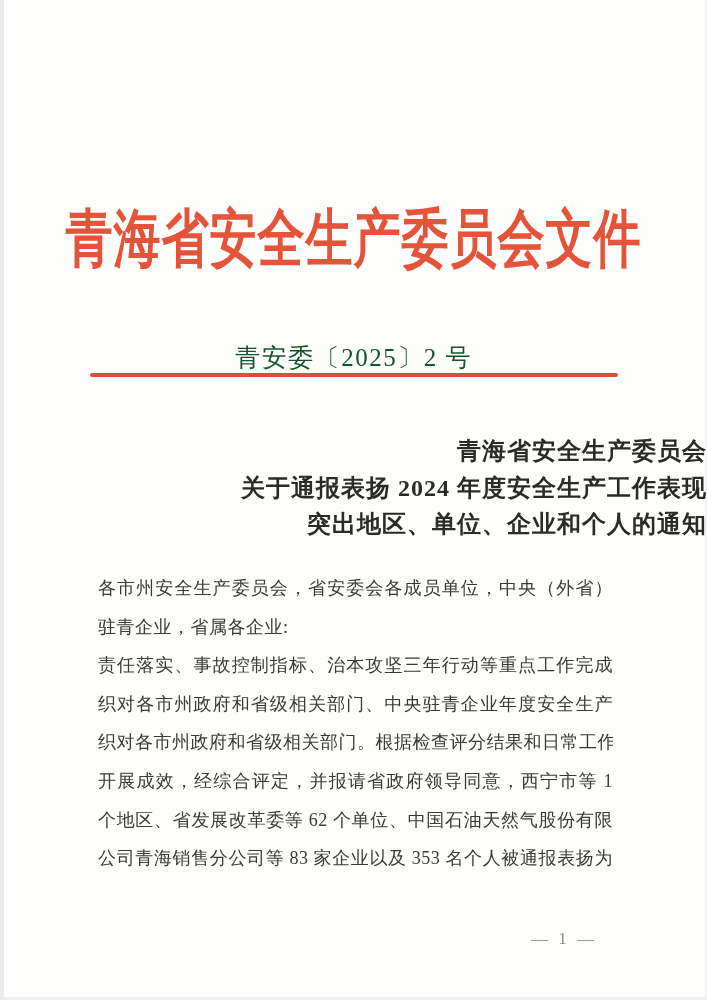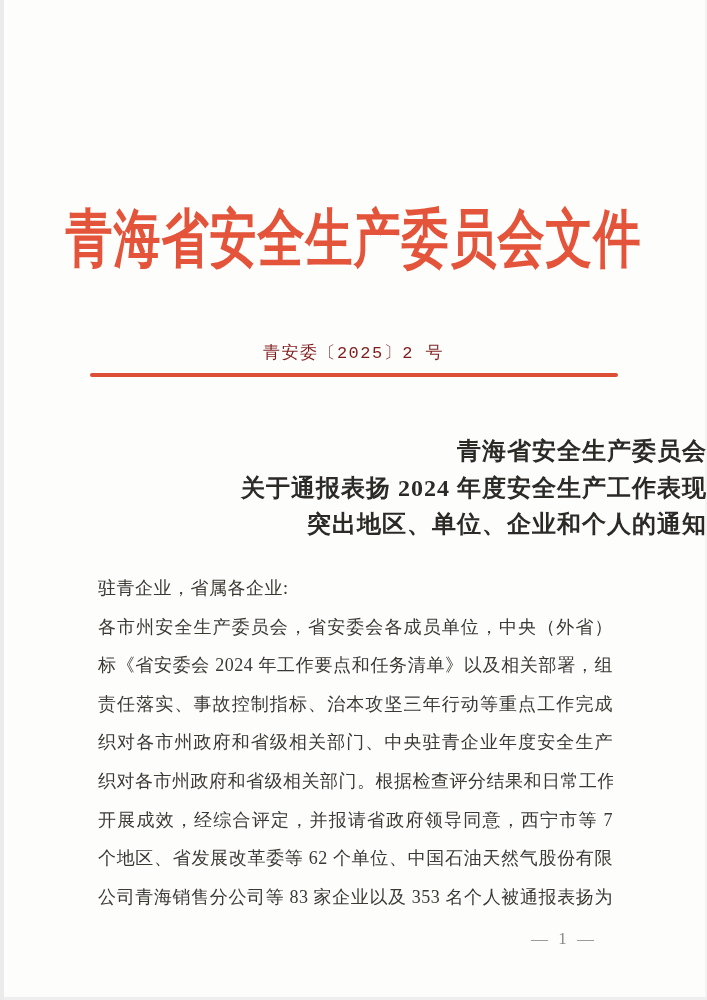--- a/index.html
+++ b/index.html
@@ -31,25 +31,24 @@
     white-space: nowrap;
     transform: scaleY(1.34);
     transform-origin: top center;
   }
   .doc-number {
     position: absolute;
     top: 341px;
     left: 0;
     width: 100%;
     text-align: center;
-    font-size: 17px;
-    color: #7f1d1d;
+    font-size: 25px;
+    color: #14532d;
     letter-spacing: 1.5px;
     white-space: nowrap;
-    font-family: Liberation Mono, monospace;
   }
   .red-divider {
     position: absolute;
     top: 373px;
     left: 90px;
     width: 528px;
     height: 4px;
     background: var(--line-red, #dc4f36);
     border-radius: 2px;
   }
@@ -112,26 +111,25 @@
 
   <div class="red-divider"></div>
 
   <div class="doc-title">
     <div>青海省安全生产委员会</div>
     <div>关于通报表扬 2024 年度安全生产工作表现</div>
     <div>突出地区、单位、企业和个人的通知</div>
   </div>
 
   <div class="body-text" id="body-lines">
+      <div class="body-line">各市州安全生产委员会，省安委会各成员单位，中央（外省）</div>
       <div class="body-line no-fill">驻青企业，省属各企业:</div>
-      <div class="body-line">各市州安全生产委员会，省安委会各成员单位，中央（外省）</div>
-      <div class="body-line">标《省安委会 2024 年工作要点和任务清单》以及相关部署，组</div>
       <div class="body-line">责任落实、事故控制指标、治本攻坚三年行动等重点工作完成</div>
       <div class="body-line">织对各市州政府和省级相关部门、中央驻青企业年度安全生产</div>
       <div class="body-line">织对各市州政府和省级相关部门。根据检查评分结果和日常工作</div>
-      <div class="body-line">开展成效，经综合评定，并报请省政府领导同意，西宁市等 7</div>
+      <div class="body-line">开展成效，经综合评定，并报请省政府领导同意，西宁市等 1</div>
       <div class="body-line">个地区、省发展改革委等 62 个单位、中国石油天然气股份有限</div>
       <div class="body-line">公司青海销售分公司等 83 家企业以及 353 名个人被通报表扬为</div>
     </div>
 
   <div class="page-number">— 1 —</div>
 
 </div>
 
 </body></html>

